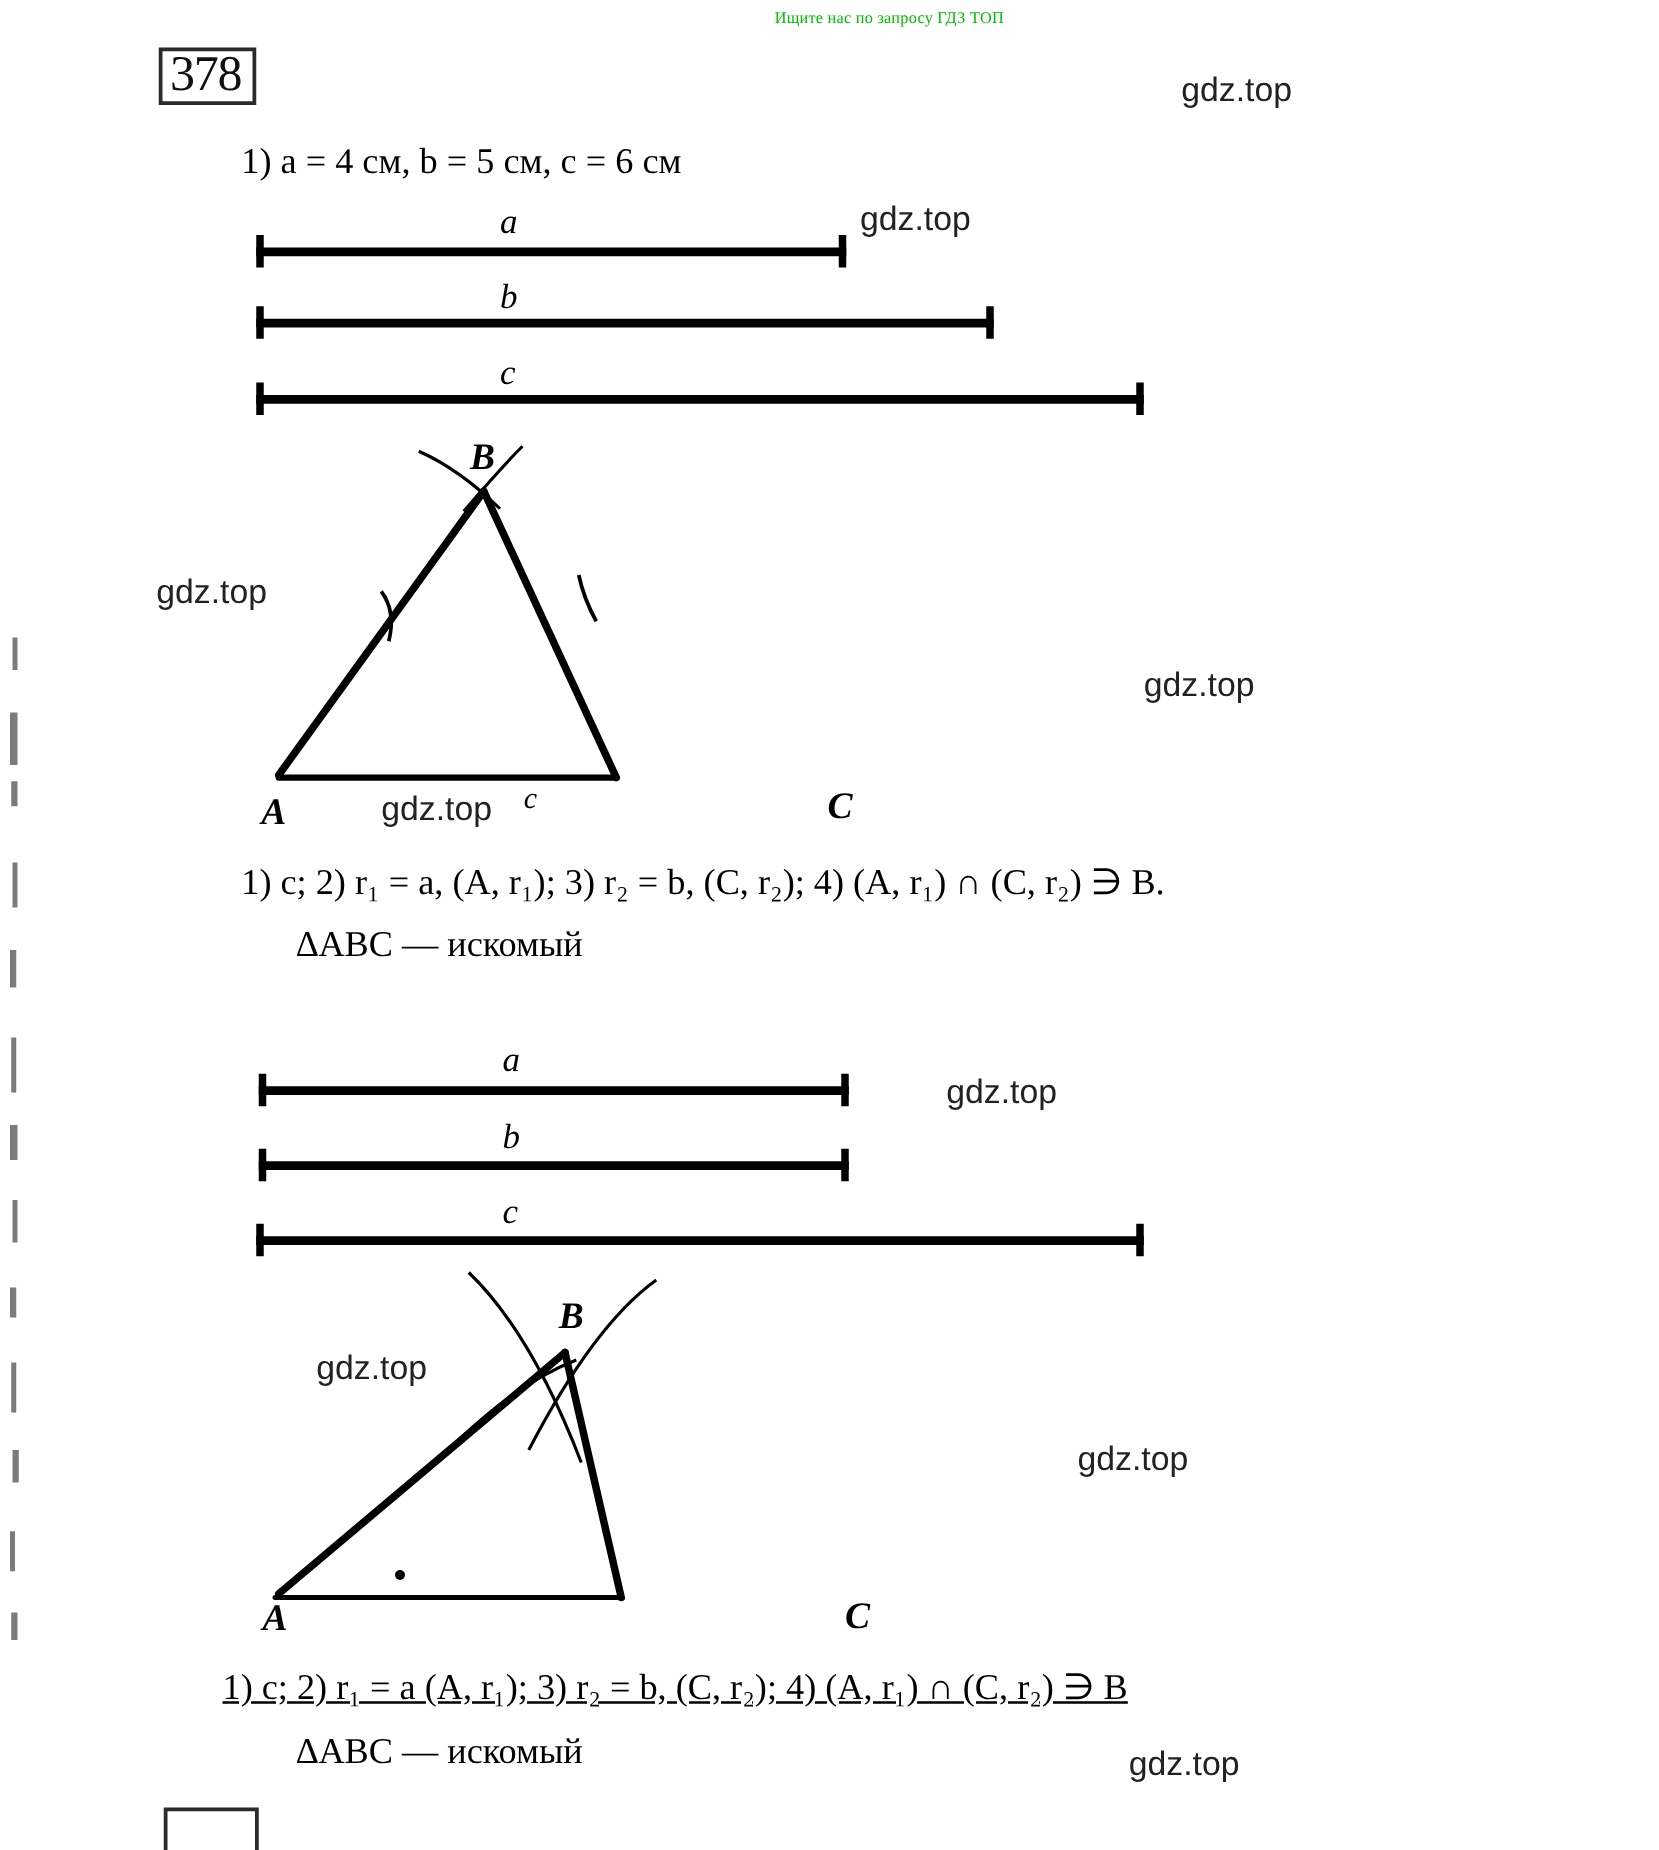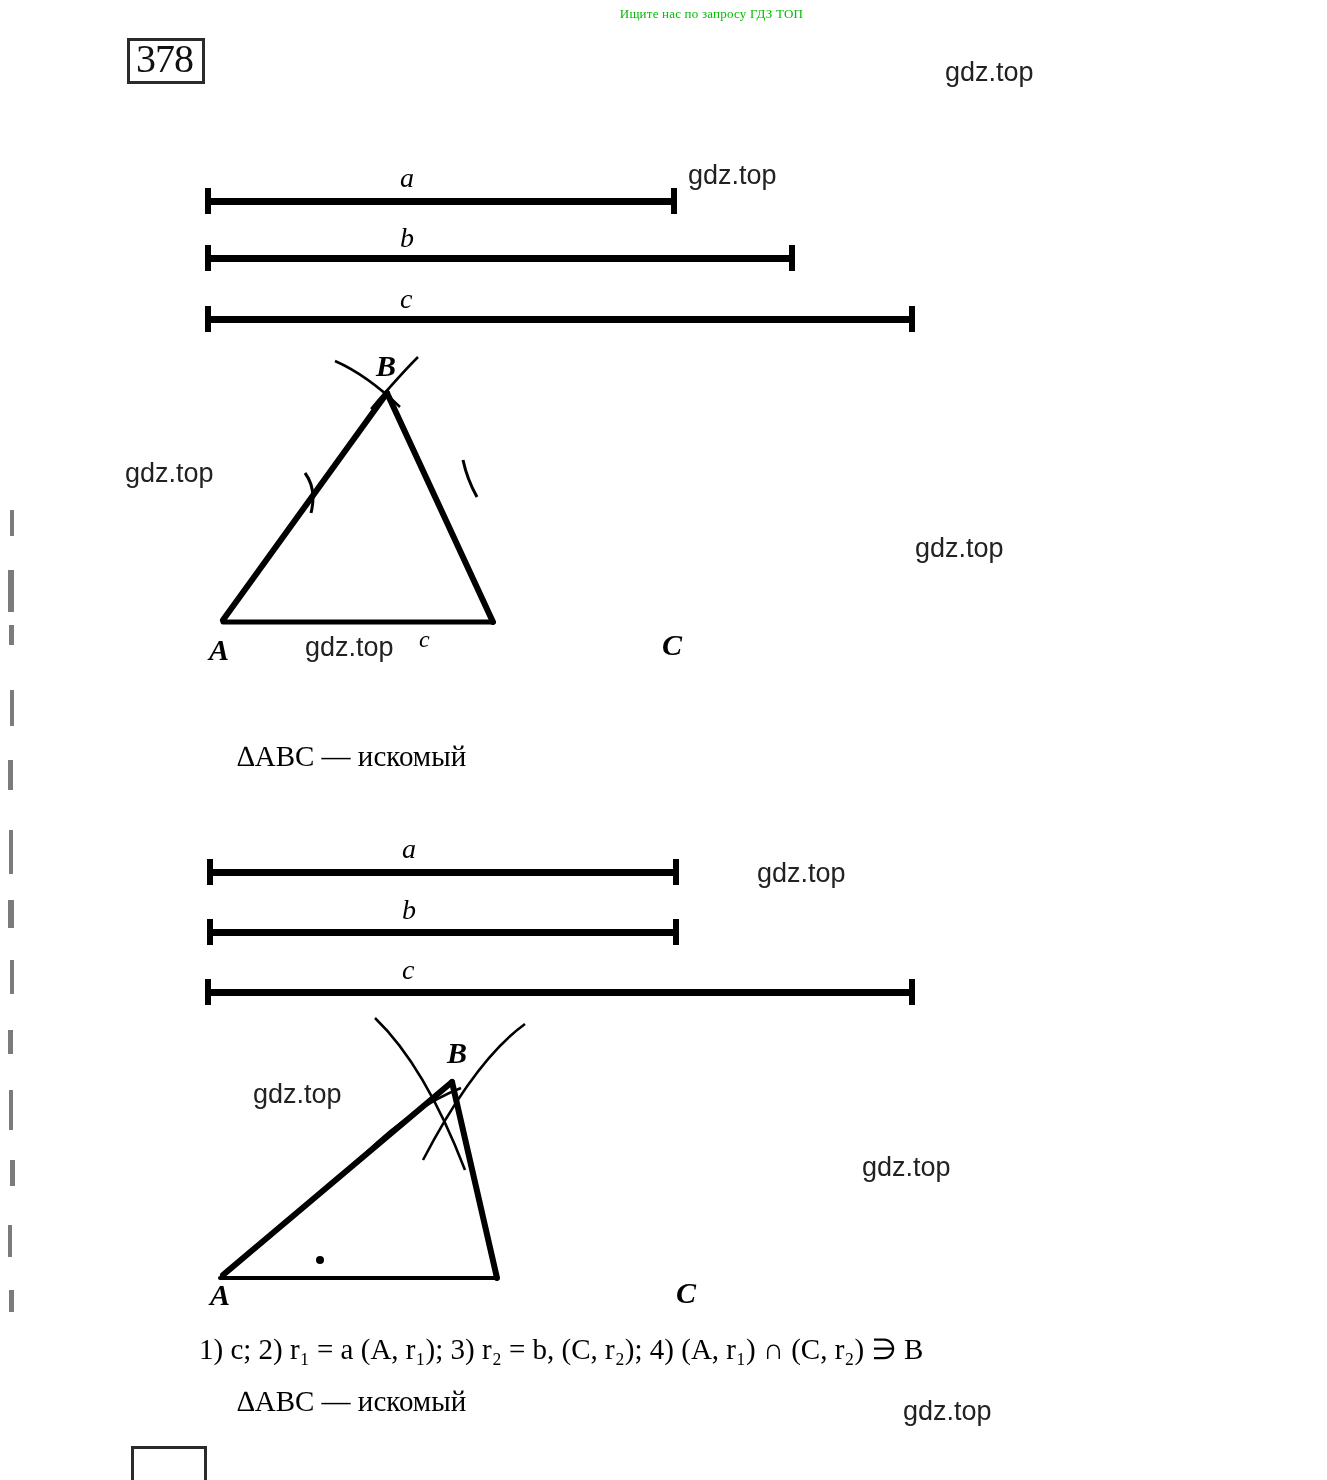--- a/index.html
+++ b/index.html
@@ -138,20 +138,21 @@
     <div style="left:8px;   top:1225px; width:4px;  height:32px;"></div>
     <div style="left:9px;   top:1290px; width:5px;  height:22px;"></div>
   </div>
 
   <div class="top-banner">Ищите нас по запросу ГДЗ ТОП</div>
 
   <div class="task-num">
     <span>378</span>
   </div>
 
+  <div class="mathline" style="left:193px; top:113px;">1) a = 4 см, b = 5 см, c = 6 см</div>
 
   <div class="seg-label" style="left:400px; top:162px;">a</div>
   <div class="seg" style="left:205px; top:198px; width:472px;"></div>
   <div class="tick" style="left:205px; top:188px; height:26px;"></div>
   <div class="tick" style="left:671px; top:188px; height:26px;"></div>
 
   <div class="seg-label" style="left:400px; top:222px;">b</div>
   <div class="seg" style="left:205px; top:255px; width:590px;"></div>
   <div class="tick" style="left:205px; top:245px; height:26px;"></div>
   <div class="tick" style="left:789px; top:245px; height:26px;"></div>
@@ -171,20 +172,21 @@
     <path d="M 48 277 L 318 277" fill="none" stroke="#000" stroke-width="5" stroke-linecap="round"></path>
 
     <path d="M 130 128 Q 142 144 136 168" fill="none" stroke="#000" stroke-width="3"></path>
     <path d="M 288 115 Q 292 134 302 152" fill="none" stroke="#000" stroke-width="3"></path>
   </svg>
   <div class="pt-label" style="left:376px; top:349px;">B</div>
   <div class="pt-label" style="left:209px; top:633px;">A</div>
   <div class="pt-label" style="left:662px; top:628px;">C</div>
   <div class="seg-label" style="left:419px; top:626px; font-size:24px;">c</div>
 
+  <div class="mathline" style="left:193px; top:688px;">1) c; 2) r₁ = a, (A, r₁); 3) r₂ = b, (C, r₂); 4)  (A, r₁) ∩ (C, r₂) ∋ B.</div>
   <div class="mathline" style="left:237px; top:740px;">∆ABC — искомый</div>
 
 
   <div class="seg-label" style="left:402px; top:833px;">a</div>
   <div class="seg" style="left:207px; top:869px; width:472px;"></div>
   <div class="tick" style="left:207px; top:859px; height:26px;"></div>
   <div class="tick" style="left:673px; top:859px; height:26px;"></div>
 
   <div class="seg-label" style="left:402px; top:894px;">b</div>
   <div class="seg" style="left:207px; top:929px; width:472px;"></div>
@@ -204,21 +206,21 @@
 
     <path d="M 277 72 L 48 265" fill="none" stroke="#000" stroke-width="6" stroke-linecap="round"></path>
     <path d="M 277 72 L 322 268" fill="none" stroke="#000" stroke-width="6" stroke-linecap="round"></path>
     <path d="M 45 268 L 322 268" fill="none" stroke="#000" stroke-width="4" stroke-linecap="round"></path>
     <circle cx="145" cy="250" r="4" fill="#000"></circle>
   </svg>
   <div class="pt-label" style="left:447px; top:1036px;">B</div>
   <div class="pt-label" style="left:210px; top:1278px;">A</div>
   <div class="pt-label" style="left:676px; top:1276px;">C</div>
 
-  <div class="mathline" style="left:199px; top:1332px;">1) c; 2) r₁ = a (A, r₁); 3) r₂ = b, (C, r₂); 4)  (A, r₁) ∩ (C, r₂) ∋ B</div>
+  <div class="mathline" style="left:178px; top:1332px;text-decoration:underline;">1) c; 2) r₁ = a (A, r₁); 3) r₂ = b, (C, r₂); 4)  (A, r₁) ∩ (C, r₂) ∋ B</div>
   <div class="mathline" style="left:237px; top:1385px;">∆ABC — искомый</div>
 
   <div style="position:absolute; left:131px; top:1446px; width:76px; height:40px; border:3px solid #2b2b2b; box-sizing:border-box;"></div>
 
 
   <div id="watermarks">
       <div class="wm" style="left: 945px; top: 57px;">gdz.top</div>
       <div class="wm" style="left: 688px; top: 160px;">gdz.top</div>
       <div class="wm" style="left: 125px; top: 458px;">gdz.top</div>
       <div class="wm" style="left: 915px; top: 533px;">gdz.top</div>

